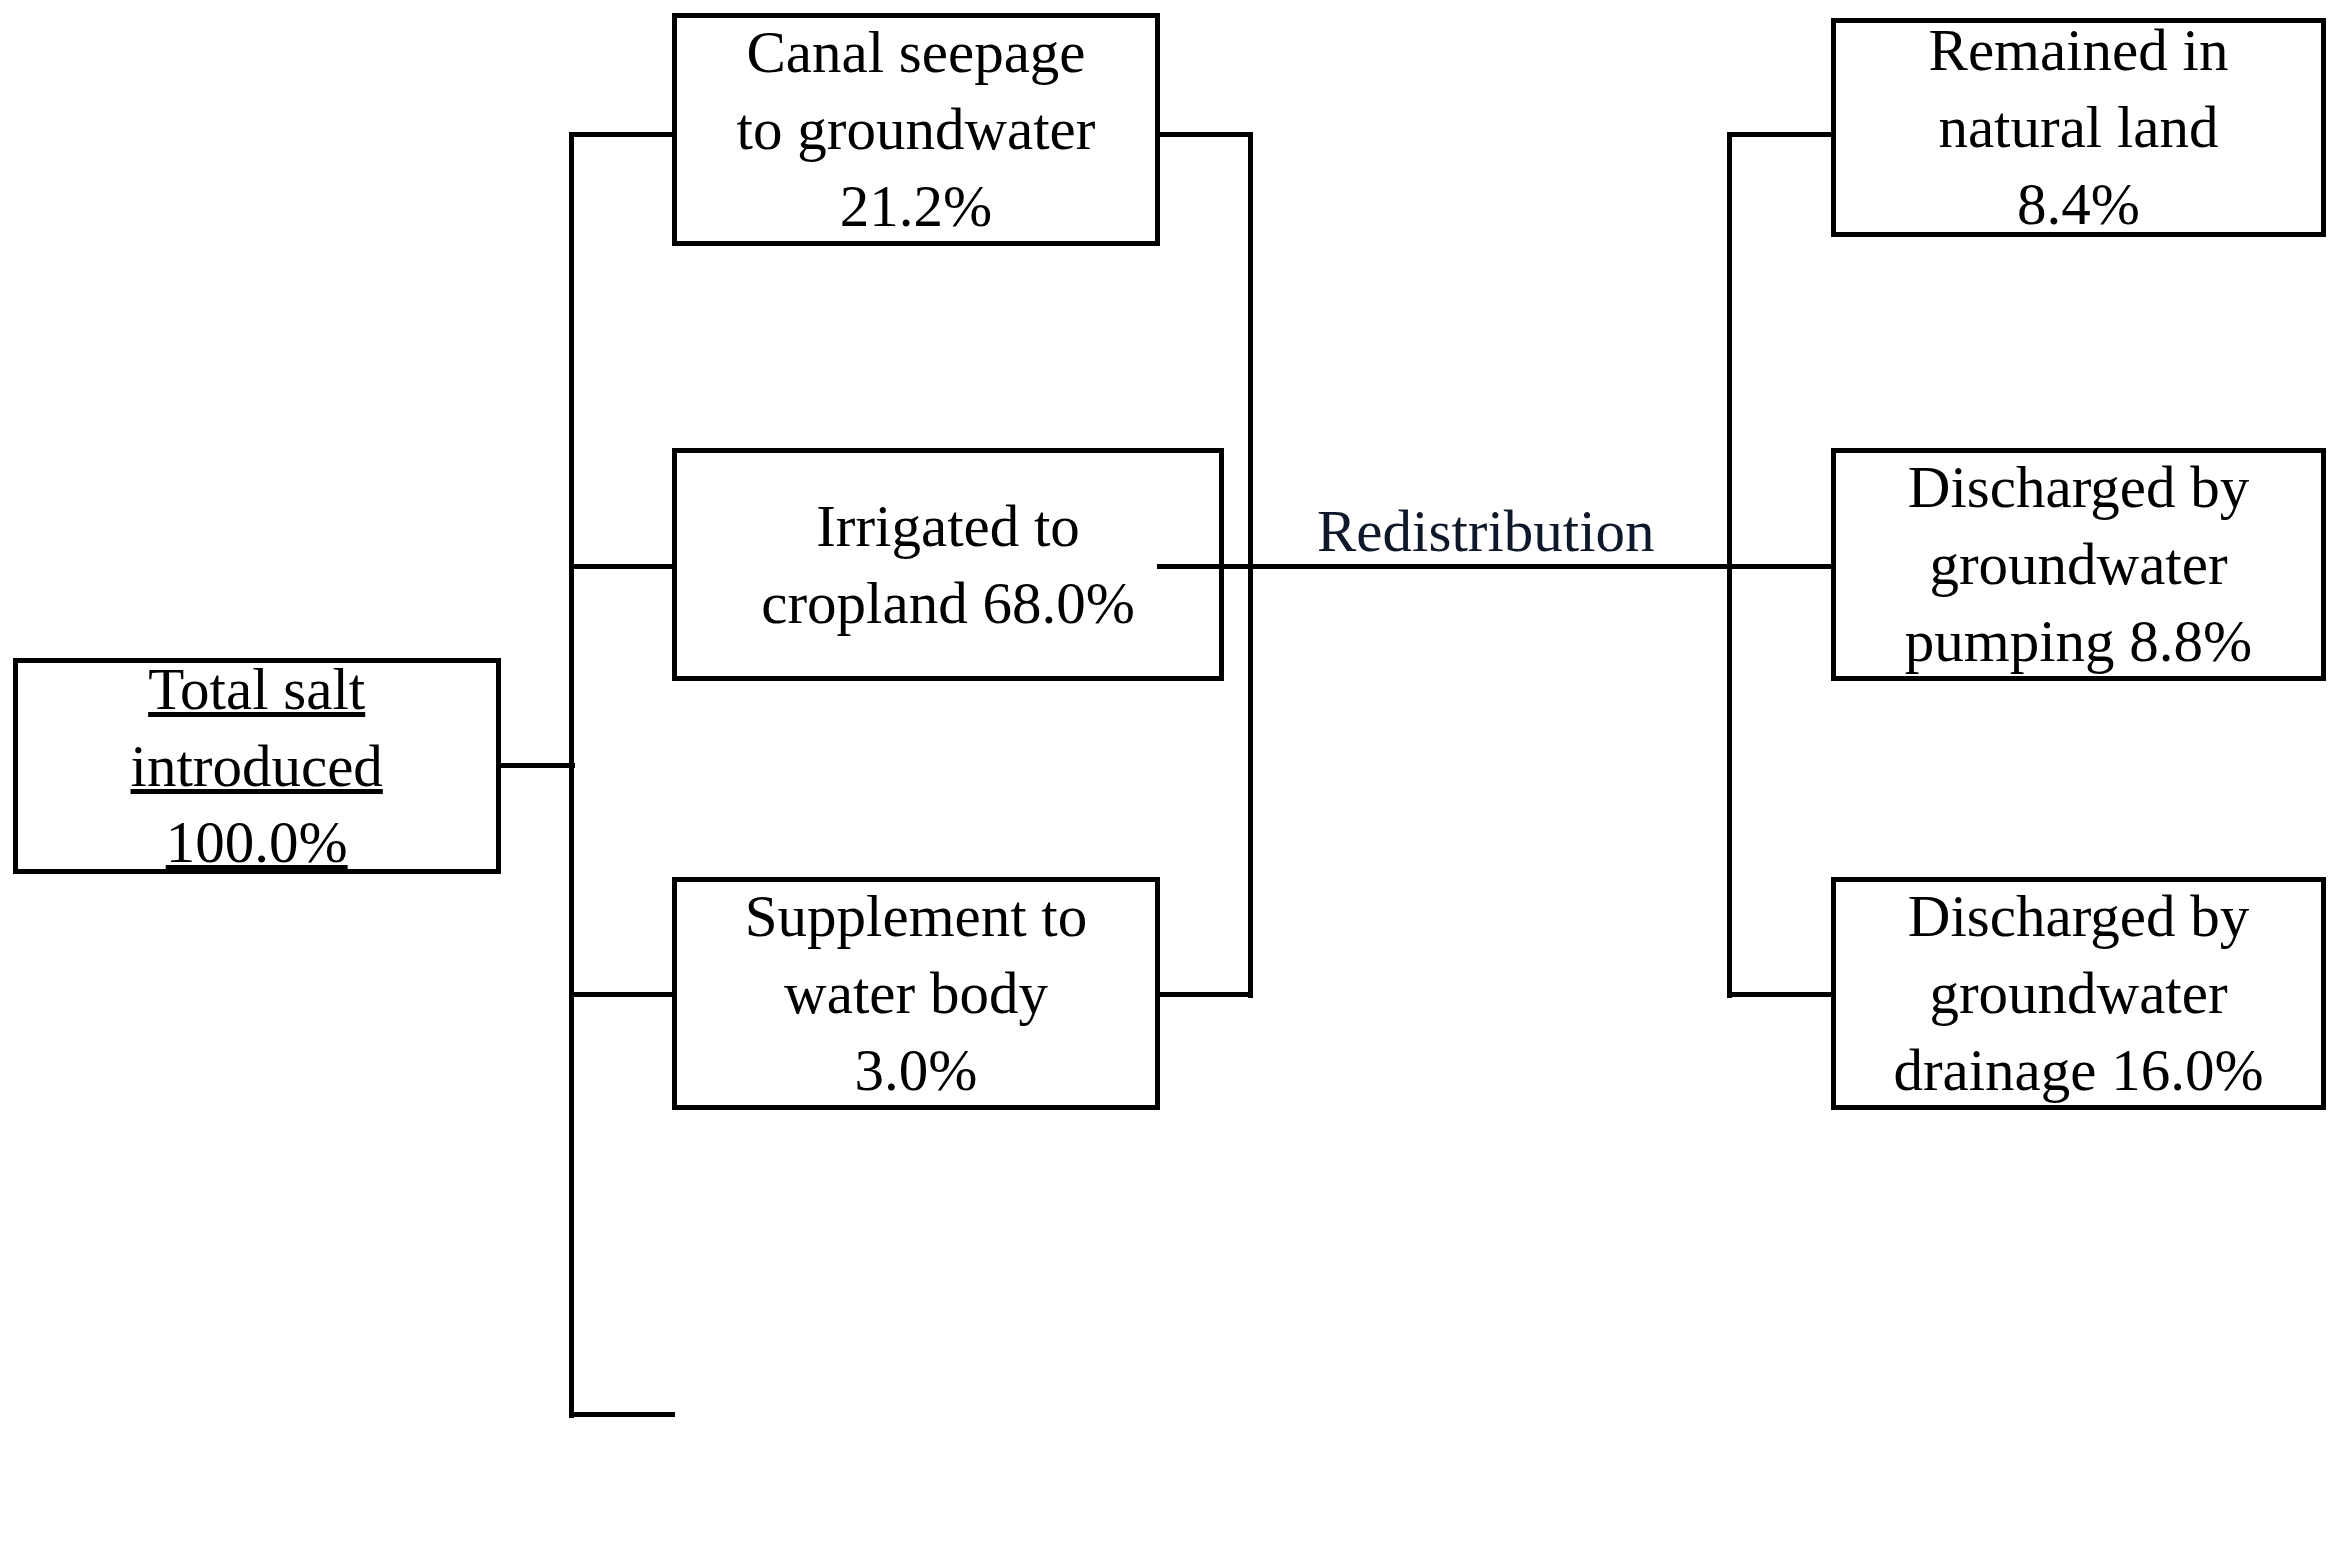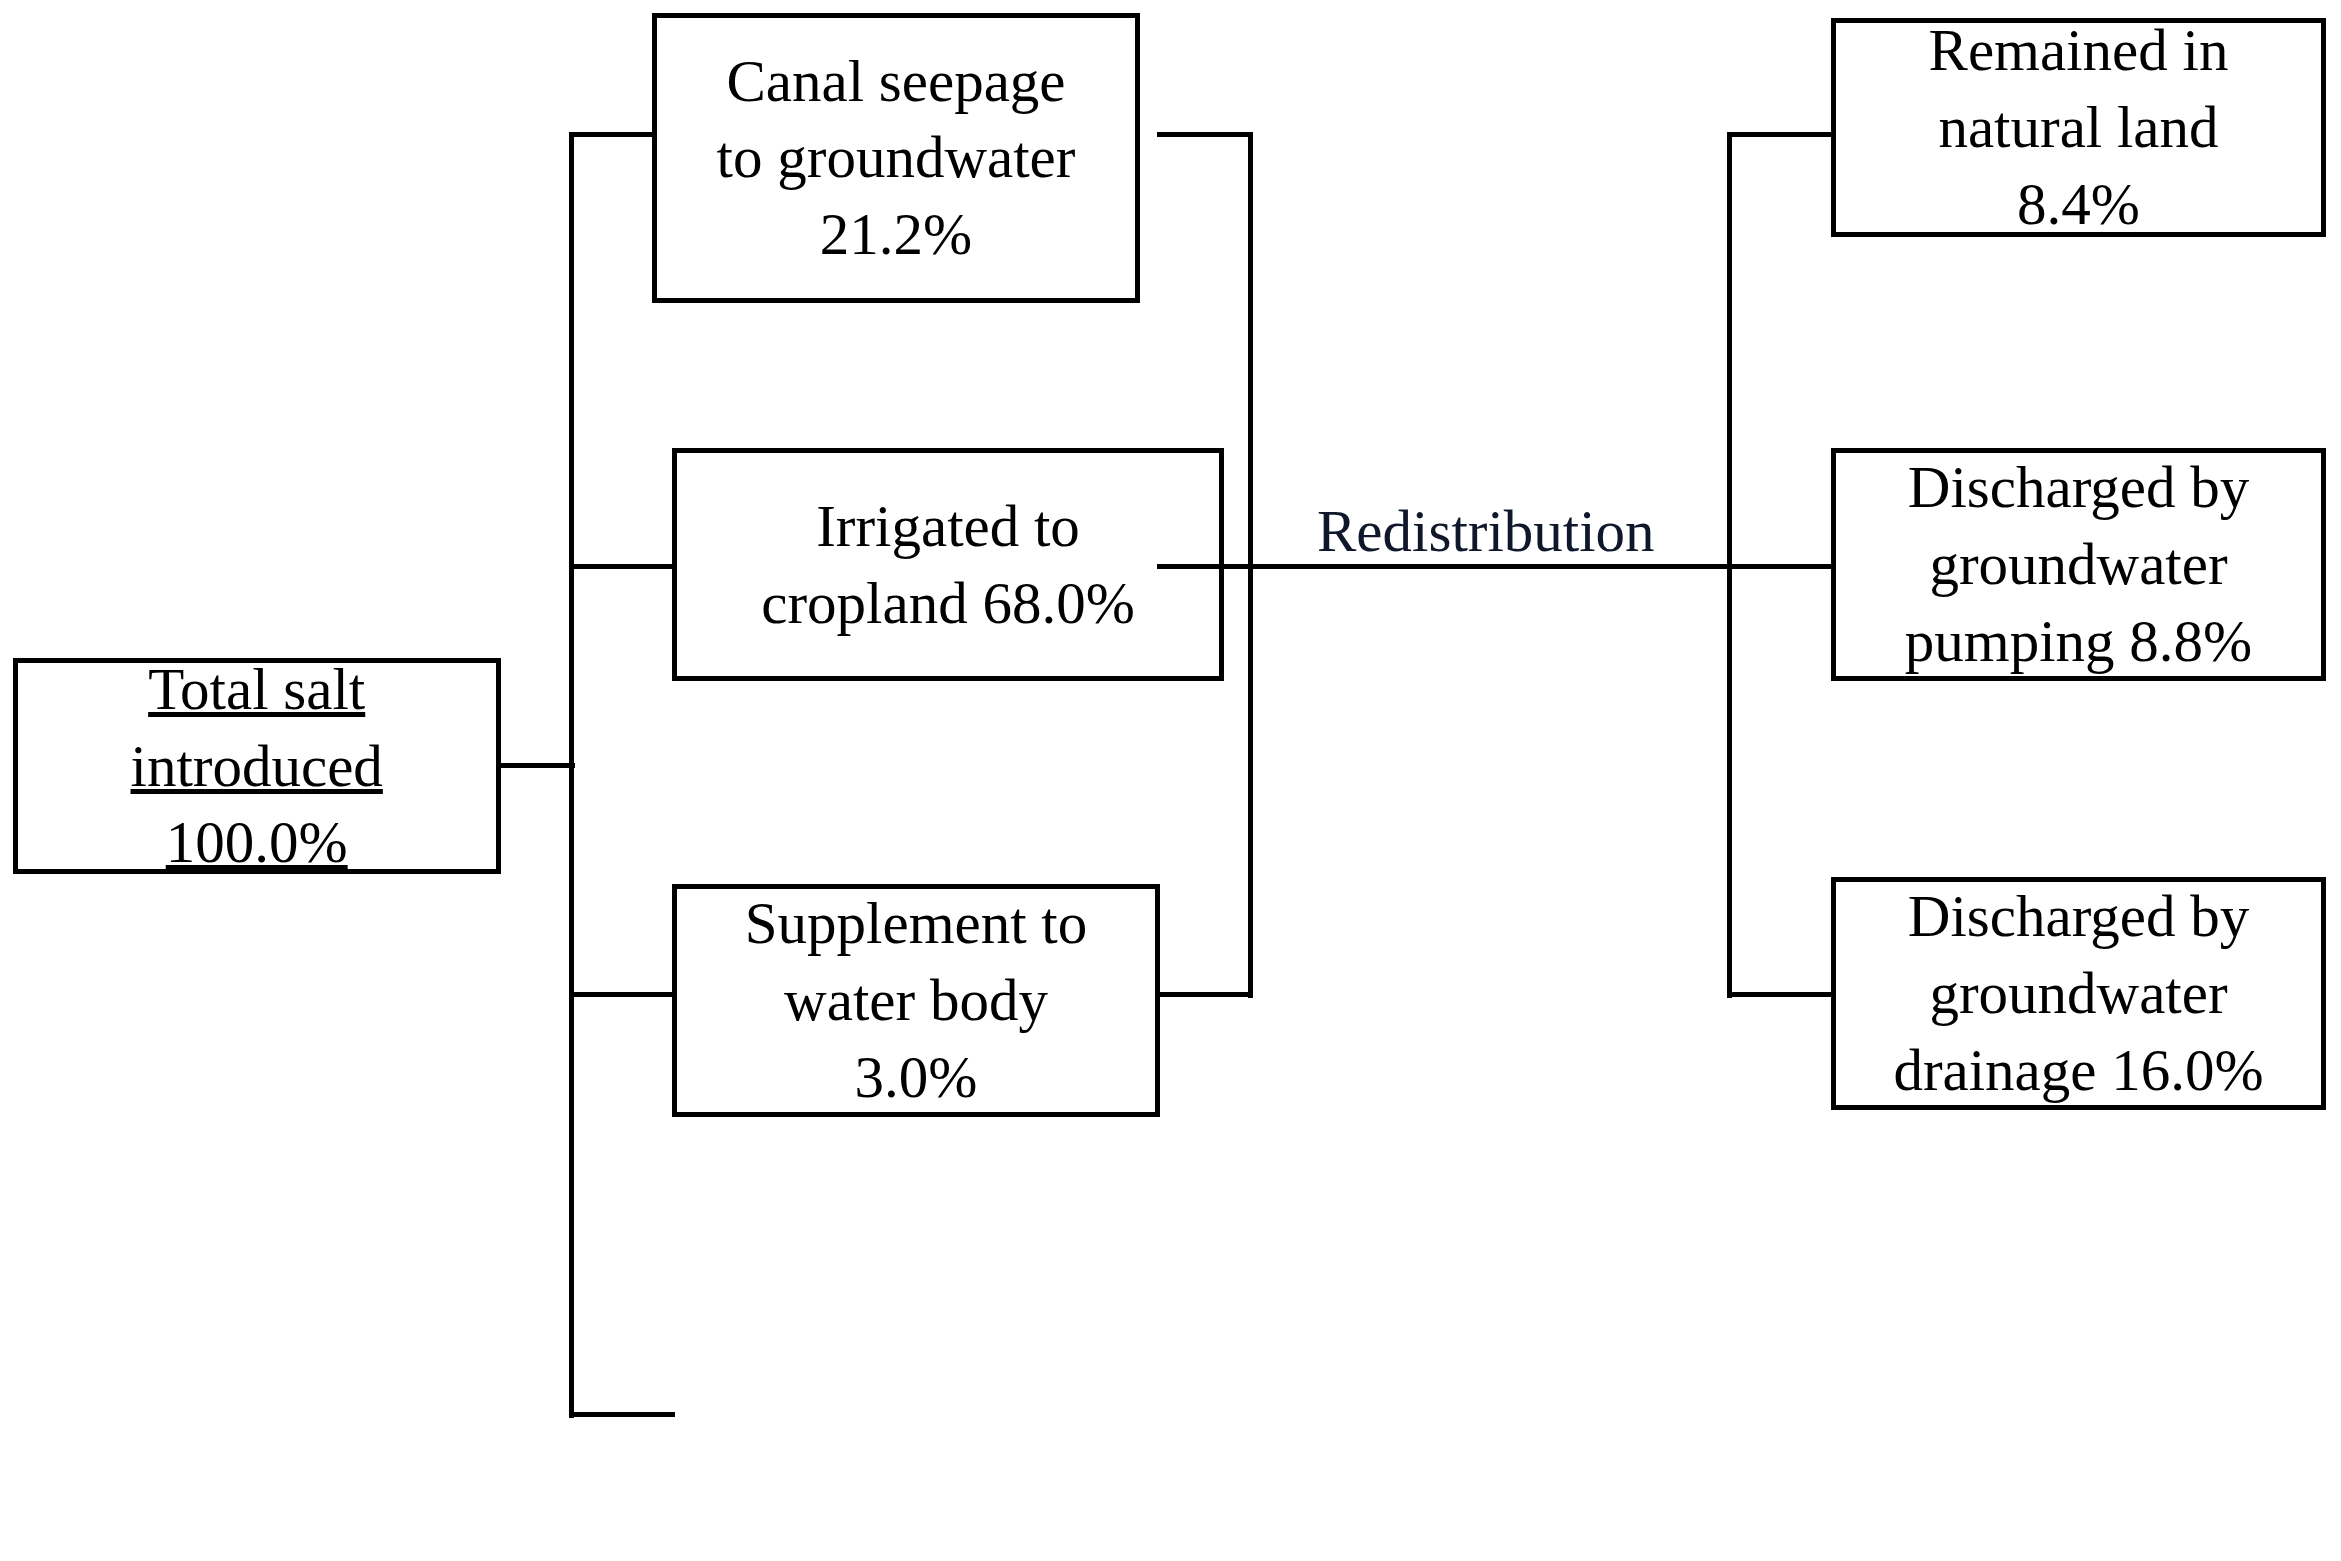--- a/index.html
+++ b/index.html
@@ -66,32 +66,32 @@
   <div class="edge v" style="left:569px; top:132px; height:1286px;"></div>
 
   <div class="edge h" style="left:569px; top:132px; width:106px;"></div>
 
   <div class="edge h" style="left:569px; top:564px; width:106px;"></div>
 
   <div class="edge h" style="left:569px; top:992px; width:106px;"></div>
 
   <div class="edge h" style="left:569px; top:1412px; width:106px;"></div>
 
-  <div class="node" style="left:652px; top:12.7px; width:488px; height:290px;">
+  <div class="node" style="left:672px; top:12.7px; width:488px; height:233px;">
     <span class="txt">Canal seepage
 to groundwater
 21.2%</span>
   </div>
 
   <div class="node" style="left:672px; top:448px; width:552px; height:233px;">
     <span class="txt">Irrigated  to
 cropland 68.0%</span>
   </div>
 
-  <div class="node" style="left:672px; top:877px; width:488px; height:233px;margin-top:7px;">
+  <div class="node" style="left:672px; top:877px; width:488px; height:233px;">
     <span class="txt">Supplement to
 water body
 3.0%</span>
   </div>
 
 
   <div class="edge h" style="left:1157px; top:132px; width:96px;"></div>
   <div class="edge h" style="left:1157px; top:564px; width:96px;"></div>
   <div class="edge h" style="left:1157px; top:992px; width:96px;"></div>
 

